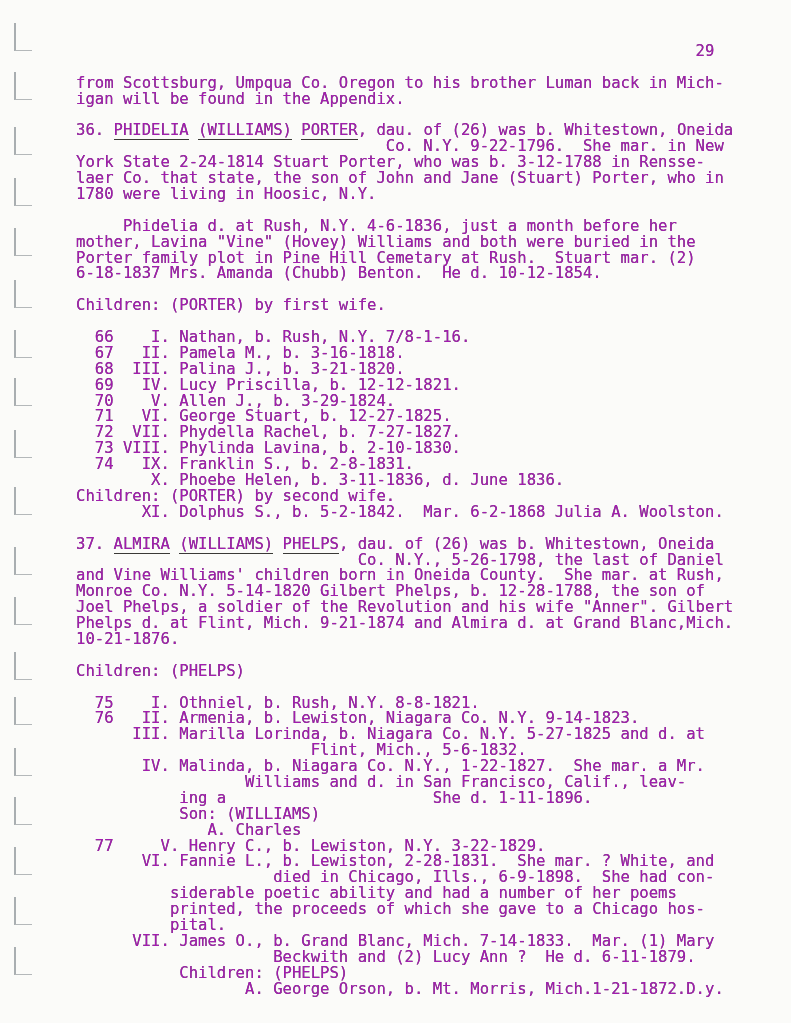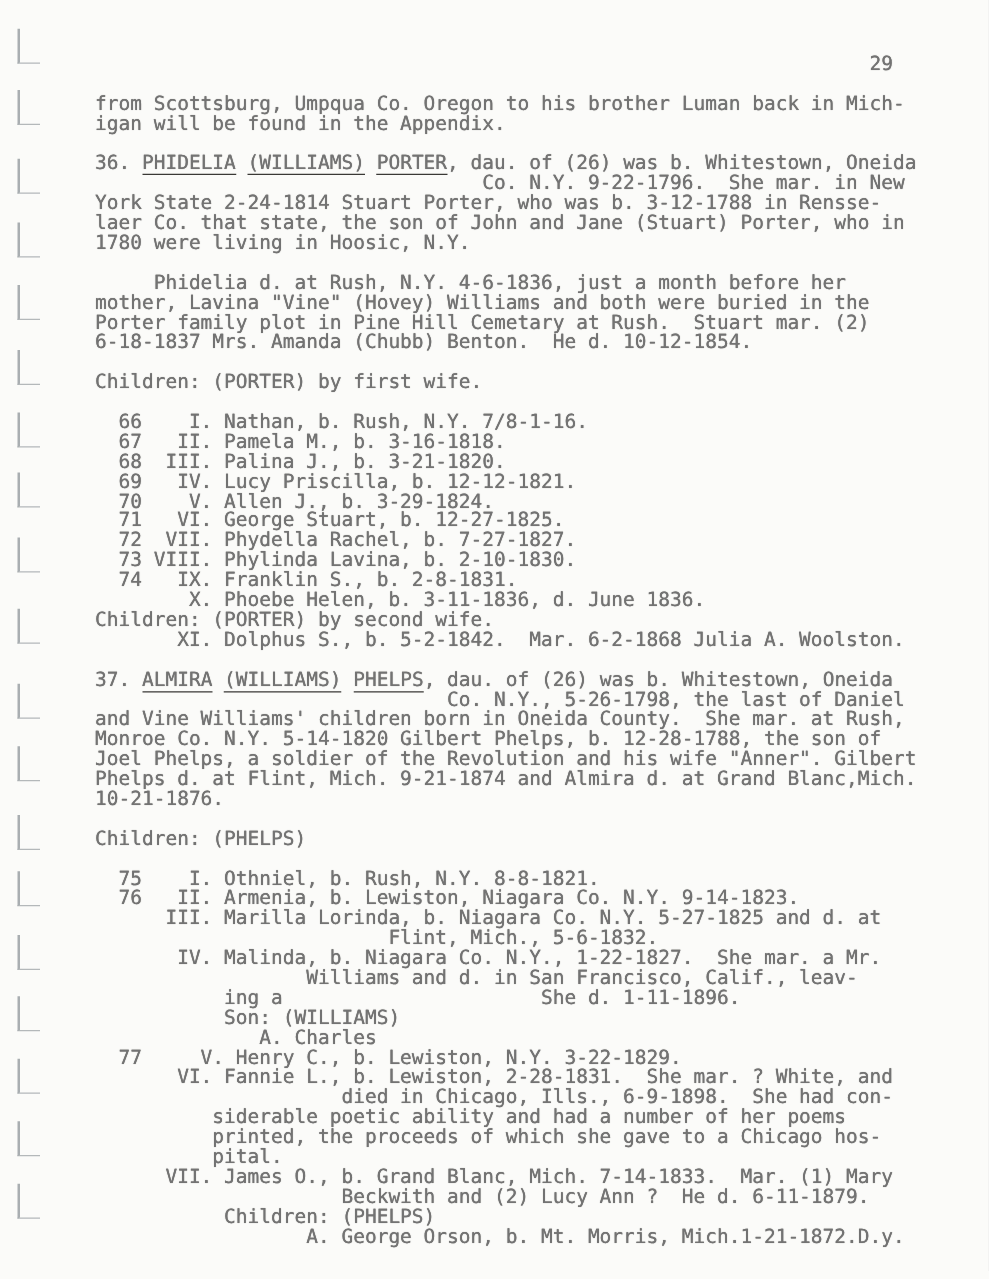--- a/index.html
+++ b/index.html
@@ -2,21 +2,21 @@
 <html><head>
 <meta charset="utf-8">
 <style>
   html,body { margin:0; padding:0; background:#e8e8e6; }
   #page {
     position: relative;
     width: 791px; height: 1023px;
     background: #fbfbf9;
     overflow: hidden;
     font-family: "Liberation Mono", "DejaVu Sans Mono", monospace;
-    color: #737373;
+    color: #a21caf;
   }
   #typewritten-text {
     position: absolute;
     left: 76px; top: 44px;
     margin: 0;
     font-size: 15.6px;
     line-height: 15.9px;
     white-space: pre;
     text-shadow: 0 0 0.6px rgba(45,44,42,0.75);
   }

